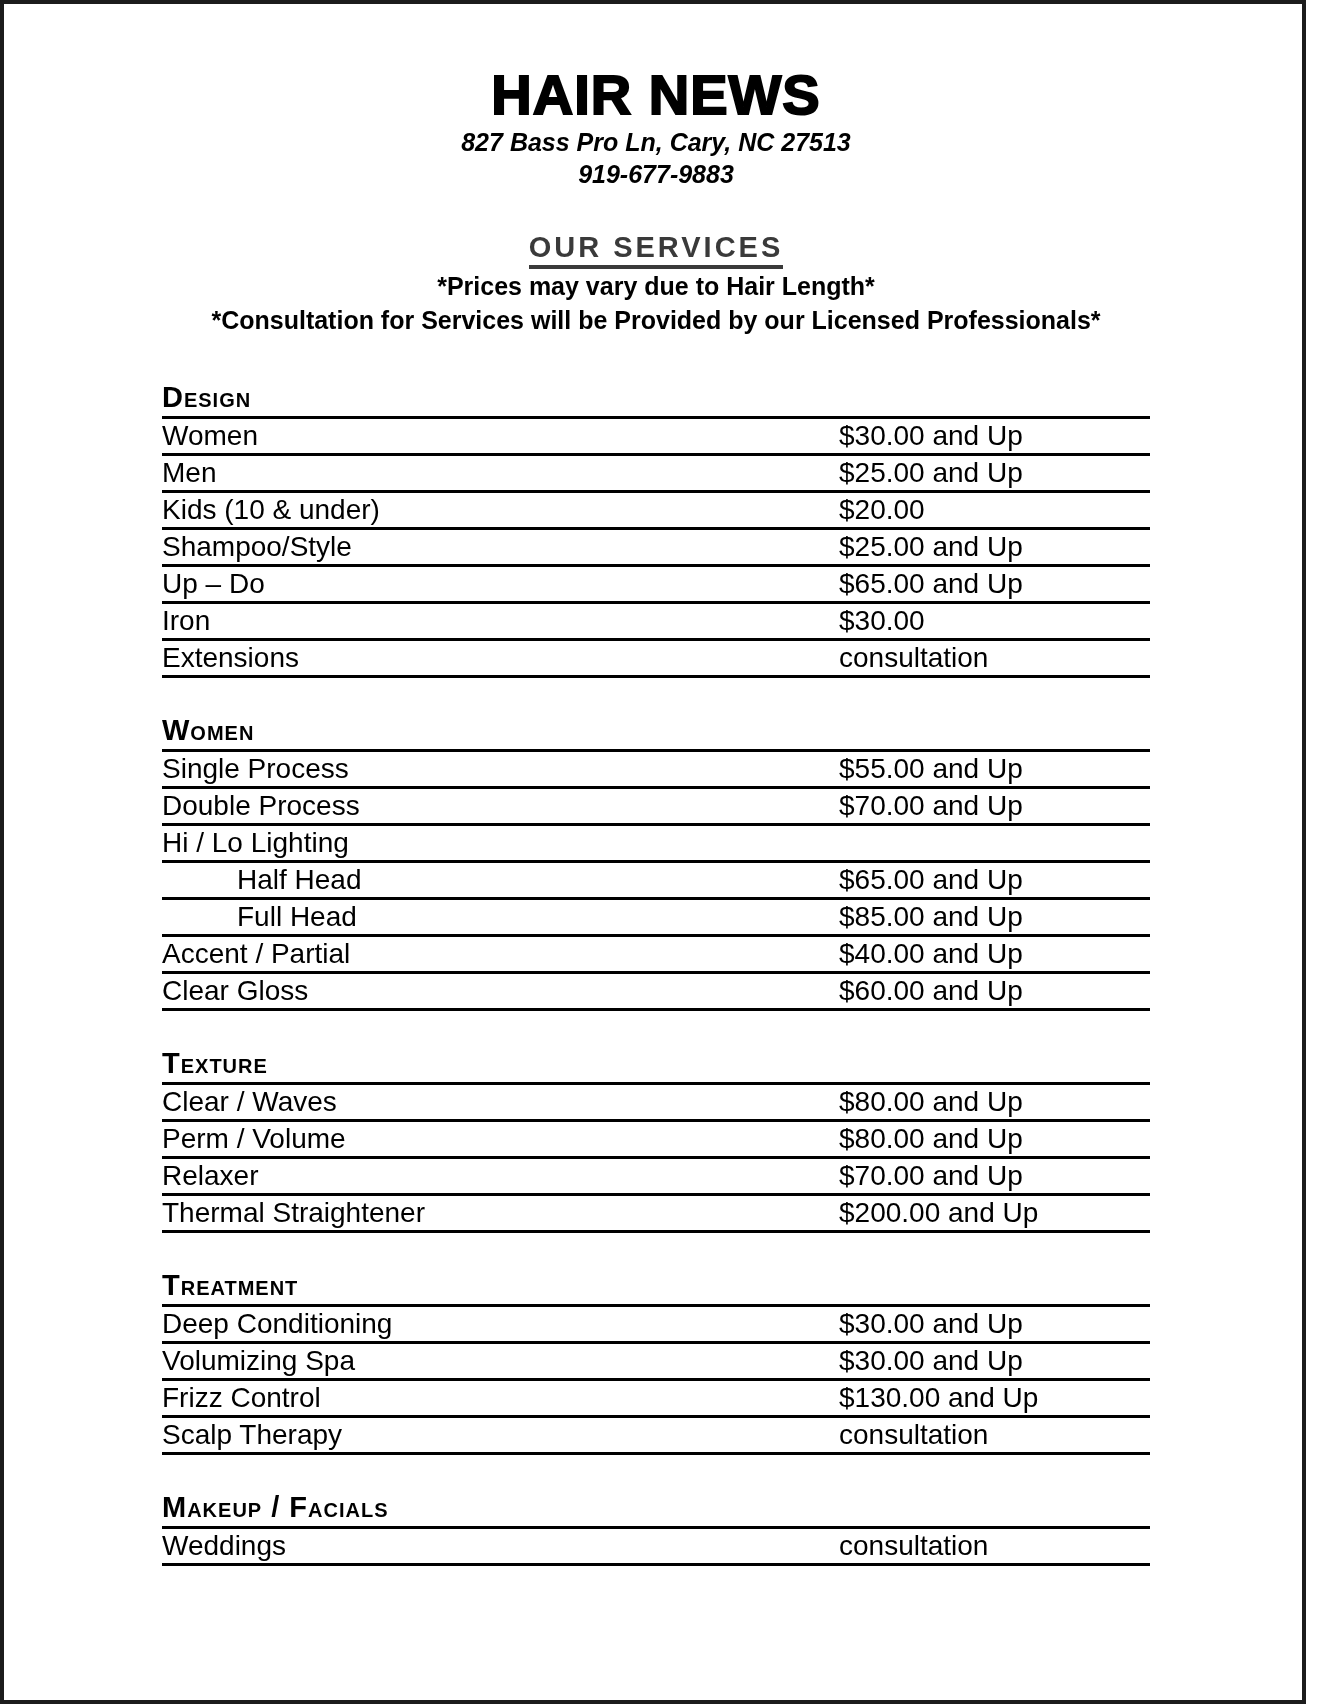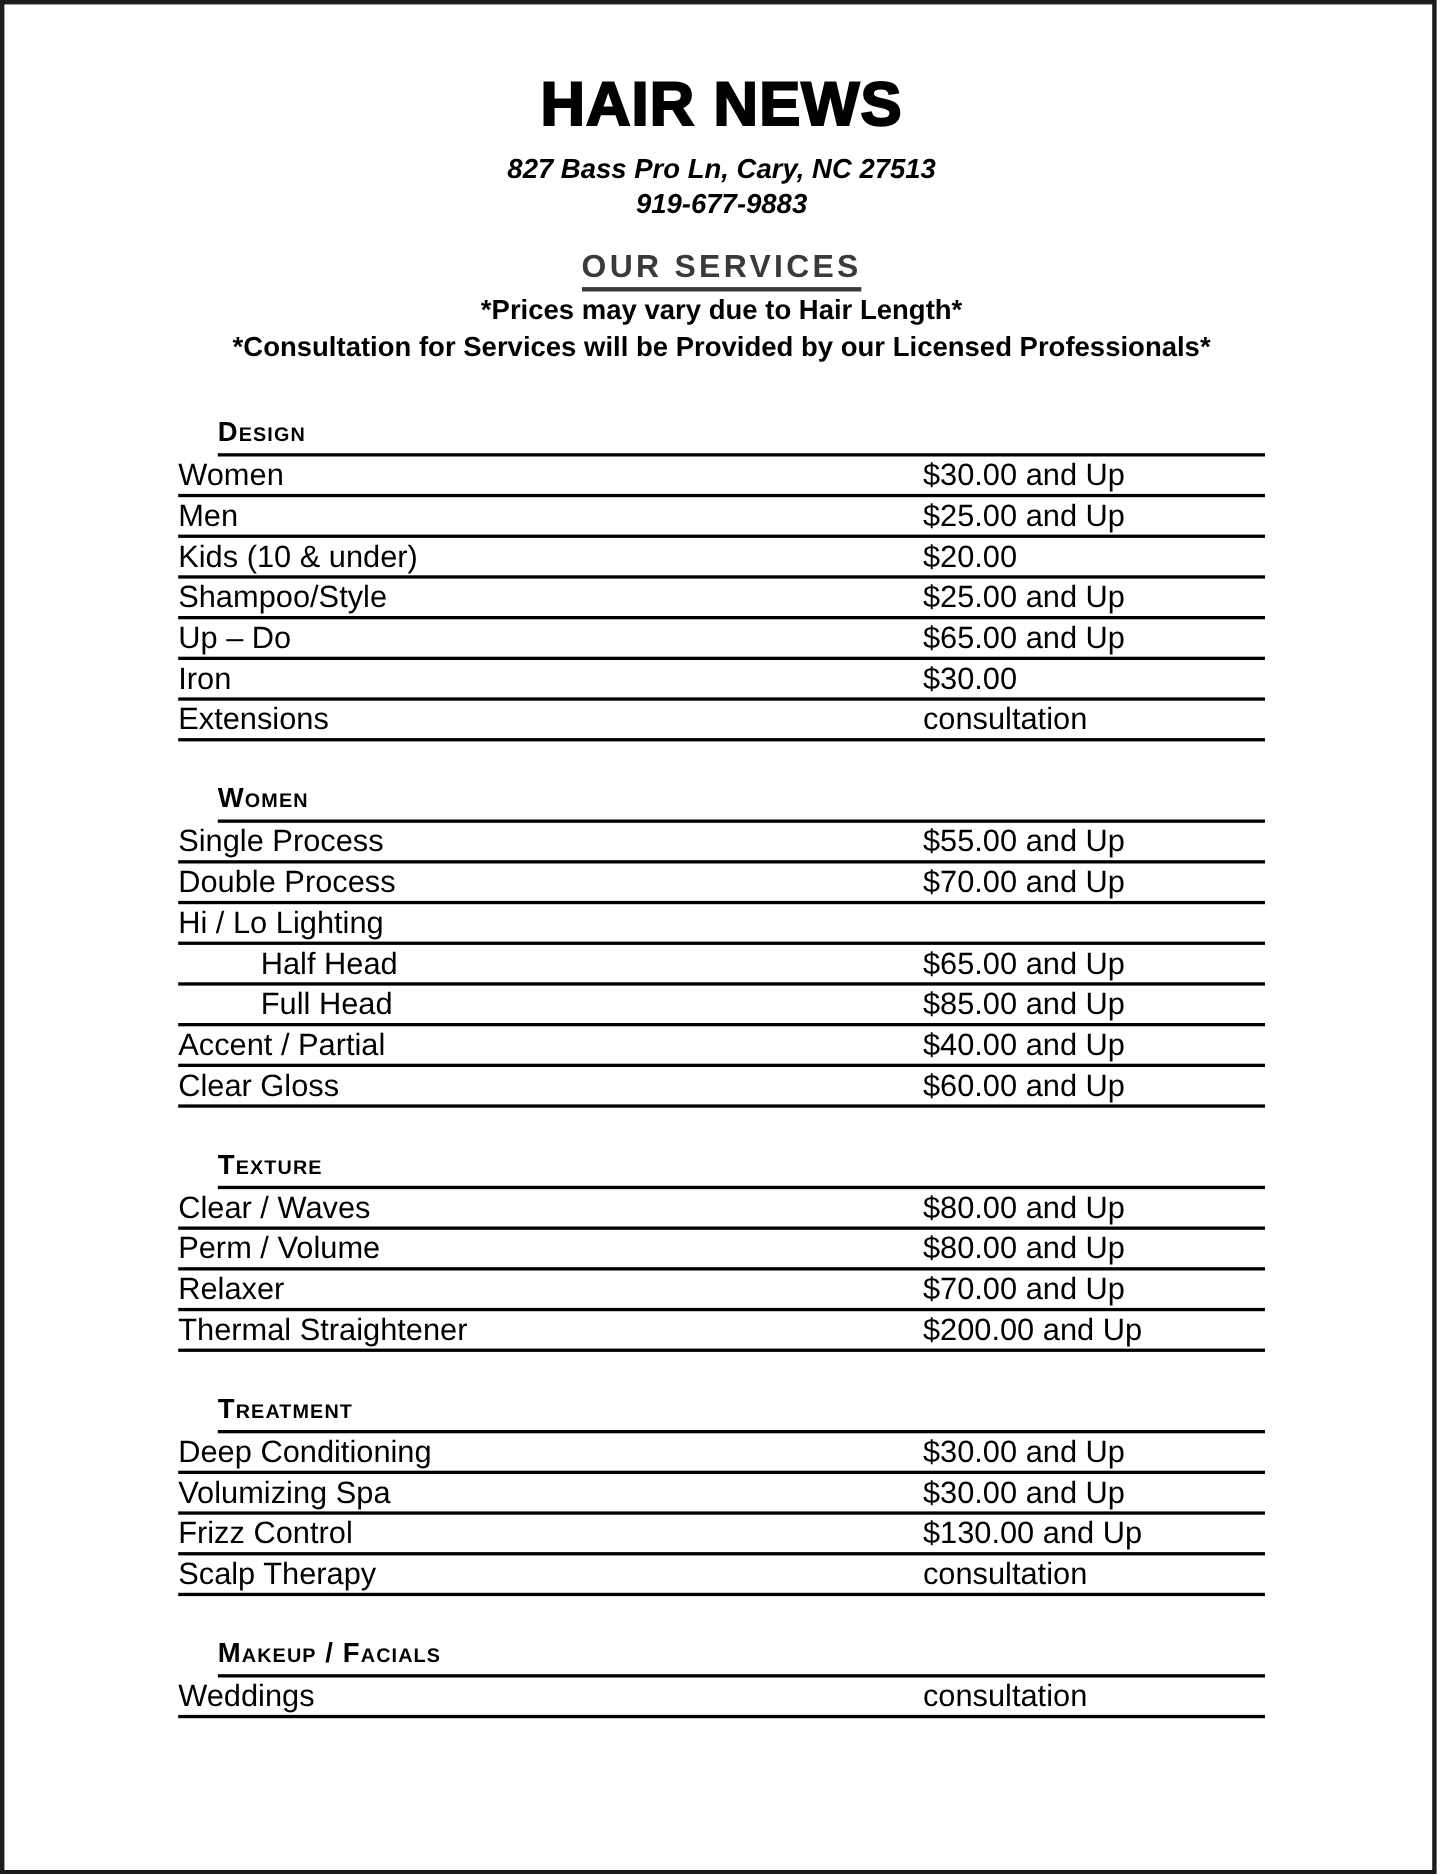--- a/index.html
+++ b/index.html
@@ -25,23 +25,23 @@
     letter-spacing: 1px;
     -webkit-text-stroke: 2px #000000;
     line-height: 62px;
   }
   .salon-address, .salon-phone {
     font-style: italic;
     font-weight: bold;
     font-size: 25px;
     line-height: 32px;
   }
-  .salon-address { margin-top: 12px; }
+  .salon-address { margin-top: 0; }
   
-  .services-head { text-align: center; margin-top: 24px; }
+  .services-head { text-align: center; margin-top: 40px; }
   .services-title {
     display: inline-block;
     font-size: 29px;
     font-weight: bold;
     letter-spacing: 3px;
     color: var(--services-heading-color, #3a3a3a);
     border-bottom: 4px solid var(--services-heading-color, #3a3a3a);
     padding-bottom: 1px;
     line-height: 34px;
   }
@@ -49,26 +49,25 @@
     font-weight: bold;
     font-size: 25px;
     line-height: 34px;
   }
   
   .sections { margin-top: 44px; }
   .section + .section { margin-top: 36px; }
   .section-title {
     font-variant: small-caps;
     font-weight: bold;
-    font-size: 25px;
+    font-size: 29px;
     letter-spacing: 1px;
     line-height: 32px;
     padding-bottom: 3px;
     border-bottom: 3px solid #000000;
-    margin-left: 36px;
   }
   .row {
     display: flex;
     align-items: flex-end;
     height: 37px;
     border-bottom: 3px solid #000000;
     font-size: 28px;
     line-height: 30px;
     padding-bottom: 2px;
   }

